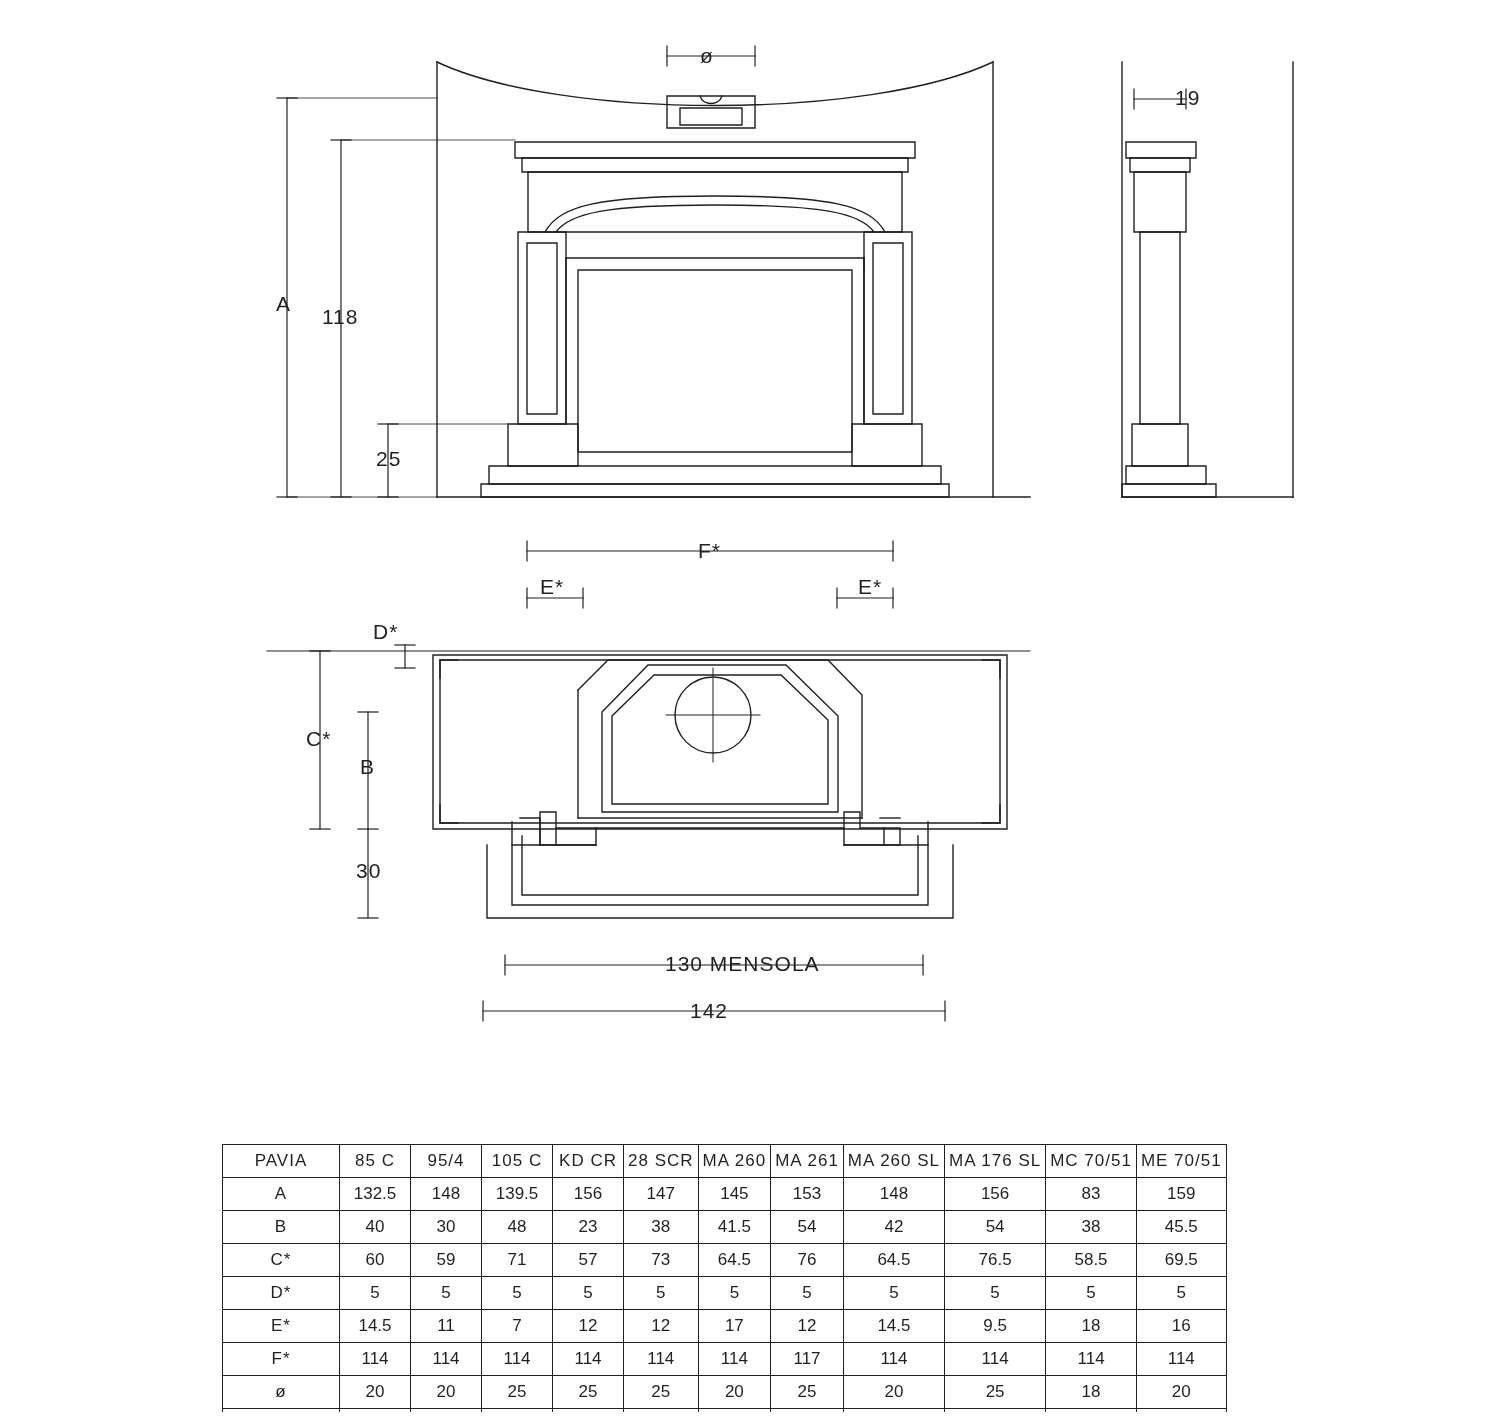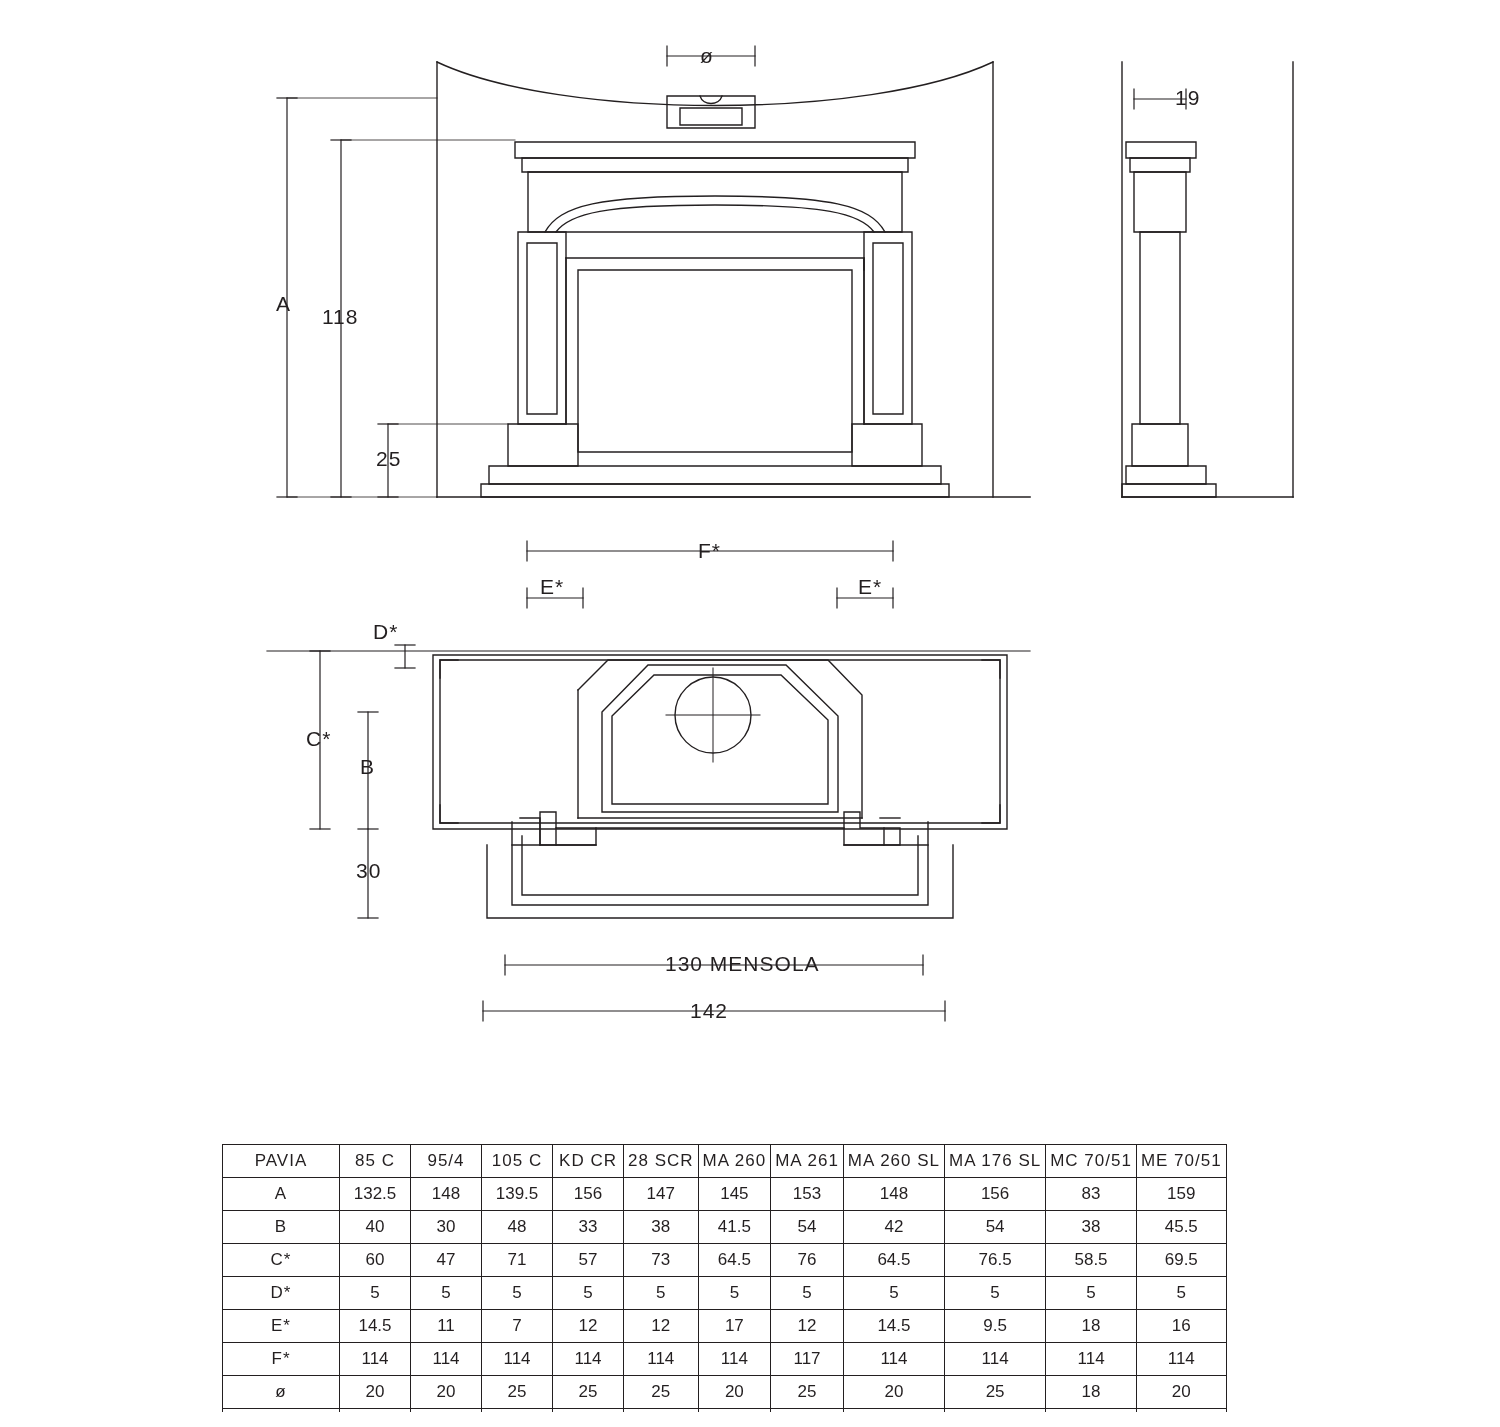--- a/index.html
+++ b/index.html
@@ -264,34 +264,34 @@
         <td>156</td>
         <td>83</td>
         <td>159</td>
       </tr>
 
       <tr>
         <td class="rowhead">B</td>
         <td>40</td>
         <td>30</td>
         <td>48</td>
-        <td>33</td>
+        <td>23</td>
         <td>38</td>
         <td>41.5</td>
         <td>54</td>
         <td>42</td>
         <td>54</td>
         <td>38</td>
         <td>45.5</td>
       </tr>
 
       <tr>
         <td class="rowhead">C*</td>
         <td>60</td>
-        <td>47</td>
+        <td>59</td>
         <td>71</td>
         <td>57</td>
         <td>73</td>
         <td>64.5</td>
         <td>76</td>
         <td>64.5</td>
         <td>76.5</td>
         <td>58.5</td>
         <td>69.5</td>
       </tr>

